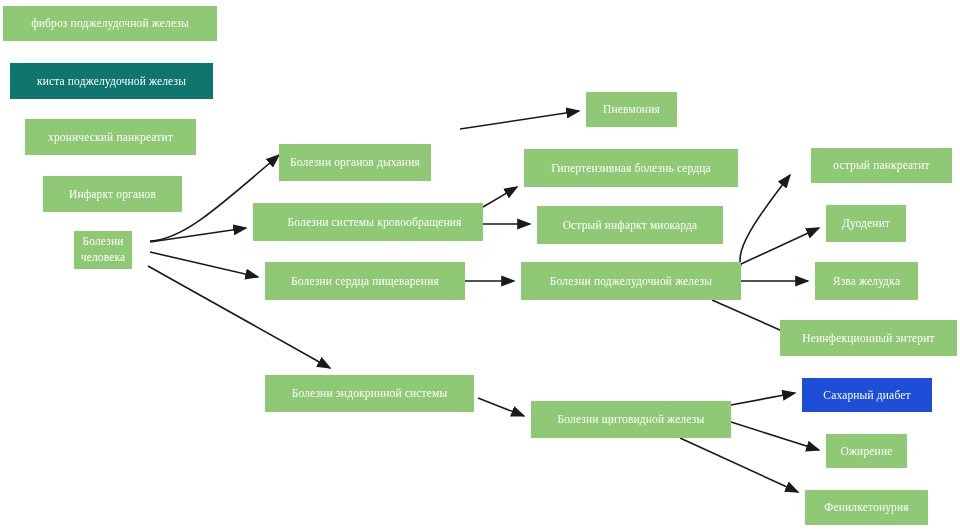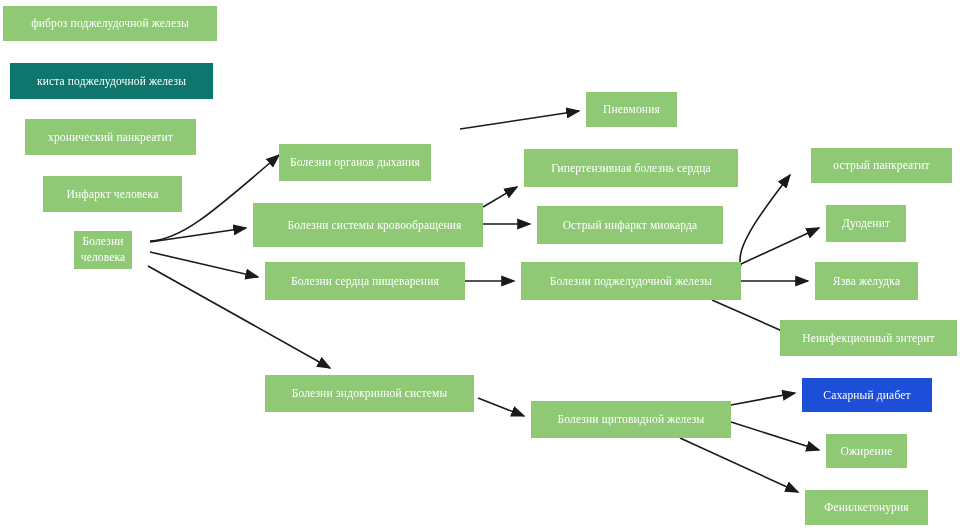--- a/index.html
+++ b/index.html
@@ -71,25 +71,25 @@
         <path d="M 731,405 L 795,393" fill="none" stroke="#1a1a1a" stroke-width="1.6" marker-end="url(#arrowhead)"></path>
         <path d="M 731,422 L 819,450" fill="none" stroke="#1a1a1a" stroke-width="1.6" marker-end="url(#arrowhead)"></path>
         <path d="M 680,438 L 798,492" fill="none" stroke="#1a1a1a" stroke-width="1.6" marker-end="url(#arrowhead)"></path>
       </g>
   </svg>
 
   <div id="nodes-group">
       <div class="node" style="left: 3px; top: 6px; width: 214px; height: 35px; background: rgb(143, 201, 118); color: rgb(255, 255, 255);">фиброз поджелудочной железы</div>
       <div class="node" style="left: 10px; top: 63px; width: 203px; height: 36px; background: #0f766e; color: rgb(255, 255, 255);">киста поджелудочной железы</div>
       <div class="node" style="left: 25px; top: 119px; width: 171px; height: 36px; background: rgb(143, 201, 118); color: rgb(255, 255, 255);">хронический панкреатит</div>
-      <div class="node" style="left: 43px; top: 176px; width: 139px; height: 36px; background: rgb(143, 201, 118); color: rgb(255, 255, 255);">Инфаркт человека</div>
+      <div class="node" style="left: 43px; top: 176px; width: 139px; height: 36px; background: rgb(143, 201, 118); color: rgb(255, 255, 255);">Инфаркт органов</div>
       <div class="node multiline" style="left: 74px; top: 231px; width: 58px; height: 38px; background: rgb(143, 201, 118); color: rgb(255, 255, 255);">Болезни
 человека</div>
       <div class="node" style="left: 279px; top: 118px; width: 152px; height: 37px; background: rgb(143, 201, 118); color: rgb(255, 255, 255); margin-top: 26px;">Болезни органов дыхания</div>
-      <div class="node" style="left: 253px; top: 203px; width: 230px; height: 44px; background: rgb(143, 201, 118); color: rgb(255, 255, 255); padding-left: 17px;">Болезни системы кровообращения</div>
+      <div class="node" style="left: 253px; top: 203px; width: 230px; height: 38px; background: rgb(143, 201, 118); color: rgb(255, 255, 255); padding-left: 17px;">Болезни системы кровообращения</div>
       <div class="node" style="left: 265px; top: 262px; width: 200px; height: 38px; background: rgb(143, 201, 118); color: rgb(255, 255, 255);">Болезни сердца пищеварения</div>
       <div class="node" style="left: 265px; top: 375px; width: 209px; height: 37px; background: rgb(143, 201, 118); color: rgb(255, 255, 255);">Болезни эндокринной системы</div>
       <div class="node" style="left: 586px; top: 92px; width: 91px; height: 35px; background: rgb(143, 201, 118); color: rgb(255, 255, 255);">Пневмония</div>
       <div class="node" style="left: 524px; top: 149px; width: 214px; height: 38px; background: rgb(143, 201, 118); color: rgb(255, 255, 255);">Гипертензивная болезнь сердца</div>
       <div class="node" style="left: 537px; top: 206px; width: 186px; height: 38px; background: rgb(143, 201, 118); color: rgb(255, 255, 255);">Острый инфаркт миокарда</div>
       <div class="node" style="left: 521px; top: 262px; width: 220px; height: 38px; background: rgb(143, 201, 118); color: rgb(255, 255, 255);">Болезни поджелудочной железы</div>
       <div class="node" style="left: 531px; top: 401px; width: 200px; height: 37px; background: rgb(143, 201, 118); color: rgb(255, 255, 255);">Болезни щитовидной железы</div>
       <div class="node" style="left: 795px; top: 148px; width: 141px; height: 35px; background: rgb(143, 201, 118); color: rgb(255, 255, 255); margin-left: 16px;">острый панкреатит</div>
       <div class="node" style="left: 826px; top: 205px; width: 80px; height: 37px; background: rgb(143, 201, 118); color: rgb(255, 255, 255);">Дуоденит</div>
       <div class="node" style="left: 815px; top: 262px; width: 103px; height: 38px; background: rgb(143, 201, 118); color: rgb(255, 255, 255);">Язва желудка</div>

